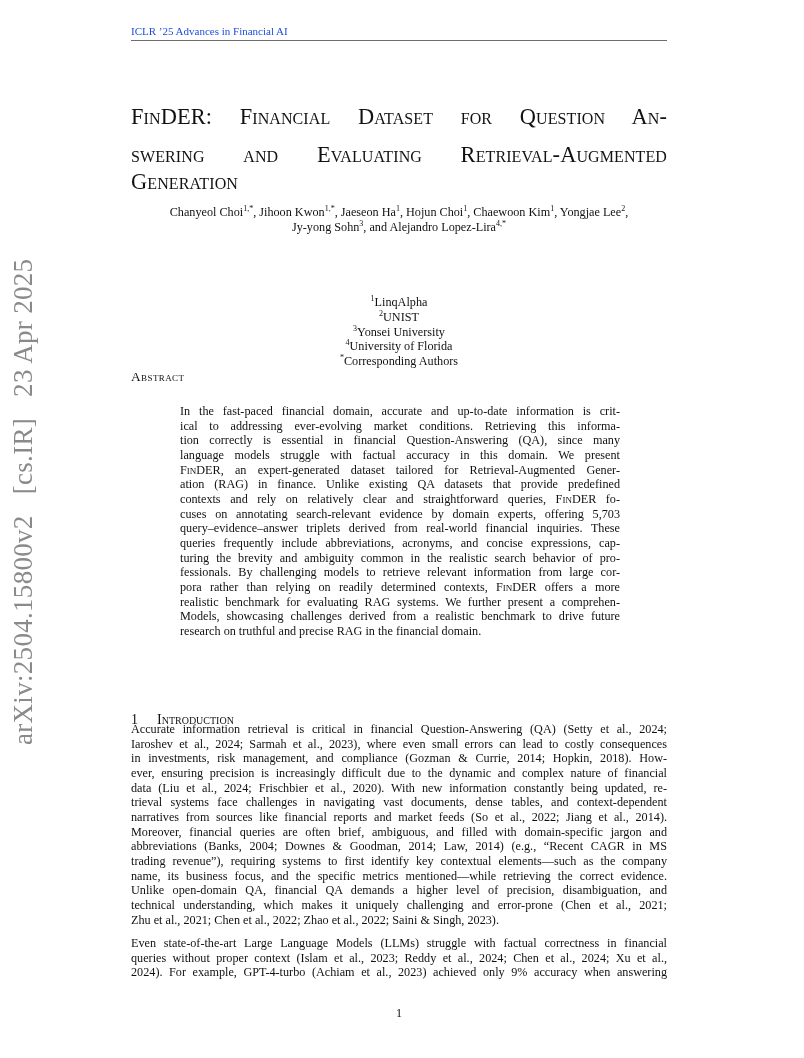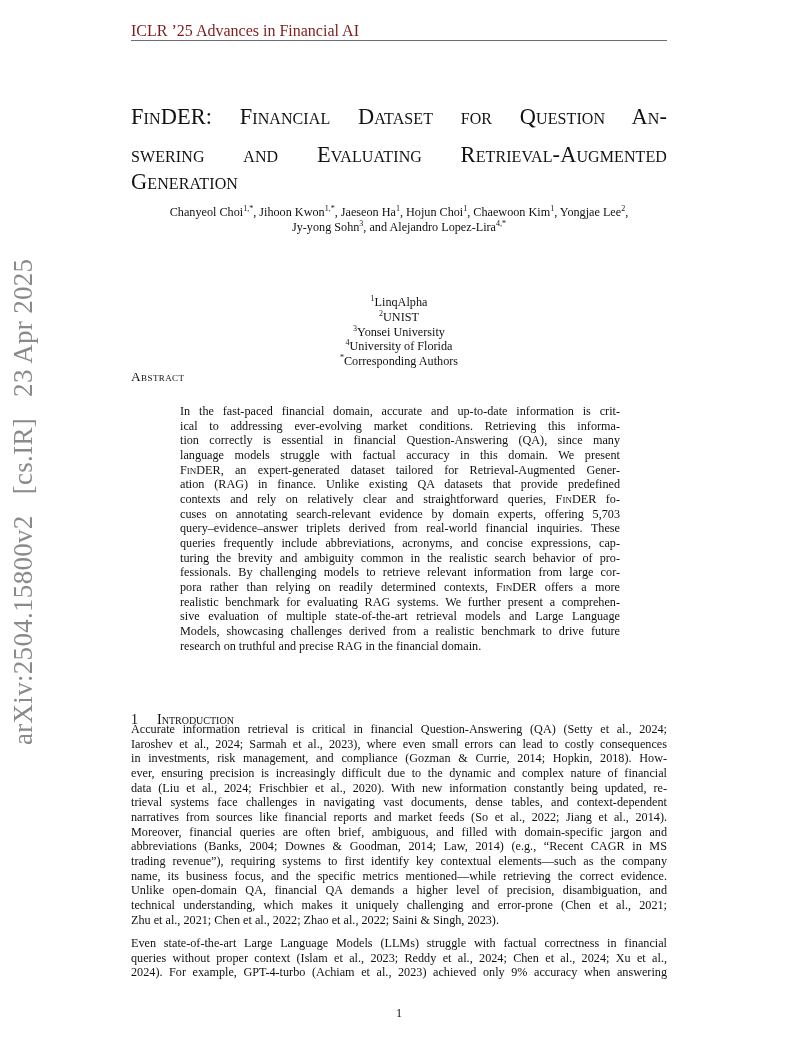--- a/index.html
+++ b/index.html
@@ -1,20 +1,20 @@
 <!DOCTYPE html>
 <html><head>
 <meta charset="utf-8">
 <style>
   html, body { margin: 0; padding: 0; background: #ffffff; }
   body { width: 804px; height: 1058px; position: relative; overflow: hidden;
          font-family: "Liberation Serif", "DejaVu Serif", serif; color: #111; }
   .page { position: absolute; left: 0; top: 0; width: 804px; height: 1058px; background: #fff; }
 
-  .running-head { position: absolute; left: 131px; top: 24px; font-size: 16px; line-height: 14px; color: #7f1d1d; }
+  .running-head { position: absolute; left: 131px; top: 24px; font-size: 11px; line-height: 14px; color: #1d4ed8; }
   .head-rule { position: absolute; left: 131px; top: 40px; width: 536px; height: 0; border-top: 1.4px solid #6e6e6e; }
 
   .title { position: absolute; left: 131px; top: 93px; width: 540px; font-size: 22.4px; line-height: 27.5px; letter-spacing: 0.1px; color: #111; }
   .title .tl { display: block; white-space: nowrap; }
   .sc { font-variant: small-caps; }
   .title .tl.j { text-align: justify; text-align-last: justify; width: 536px; margin-top: 10px; }
 
   .authors { position: absolute; left: 131px; top: 205px; width: 536px; text-align: center; font-size: 12.2px; line-height: 15px; }
   .authors .al { display: block; white-space: nowrap; }
   sup { font-size: 8px; line-height: 0; vertical-align: super; }
@@ -89,21 +89,20 @@
       <span class="ln"><span class="sc">FinDER</span>, an expert-generated dataset tailored for Retrieval-Augmented Gener-</span>
       <span class="ln">ation (RAG) in finance.  Unlike existing QA datasets that provide predefined</span>
       <span class="ln">contexts and rely on relatively clear and straightforward queries, <span class="sc">FinDER</span> fo-</span>
       <span class="ln">cuses on annotating search-relevant evidence by domain experts, offering 5,703</span>
       <span class="ln">query–evidence–answer triplets derived from real-world financial inquiries. These</span>
       <span class="ln">queries frequently include abbreviations, acronyms, and concise expressions, cap-</span>
       <span class="ln">turing the brevity and ambiguity common in the realistic search behavior of pro-</span>
       <span class="ln">fessionals. By challenging models to retrieve relevant information from large cor-</span>
       <span class="ln">pora rather than relying on readily determined contexts, <span class="sc">FinDER</span> offers a more</span>
       <span class="ln">realistic benchmark for evaluating RAG systems. We further present a comprehen-</span>
-      <span class="ln">sive evaluation of multiple state-of-the-art retrieval models and Large Language</span>
       <span class="ln">Models, showcasing challenges derived from a realistic benchmark to drive future</span>
       <span class="ln last">research on truthful and precise RAG in the financial domain.</span>
     </div>
 
   <div class="section-head">
     <span class="num">1</span><span class="sc">Introduction</span>
   </div>
 
   <div class="intro p1" id="intro-p1">
       <span class="ln">Accurate information retrieval is critical in financial Question-Answering (QA) (Setty et al., 2024;</span>

